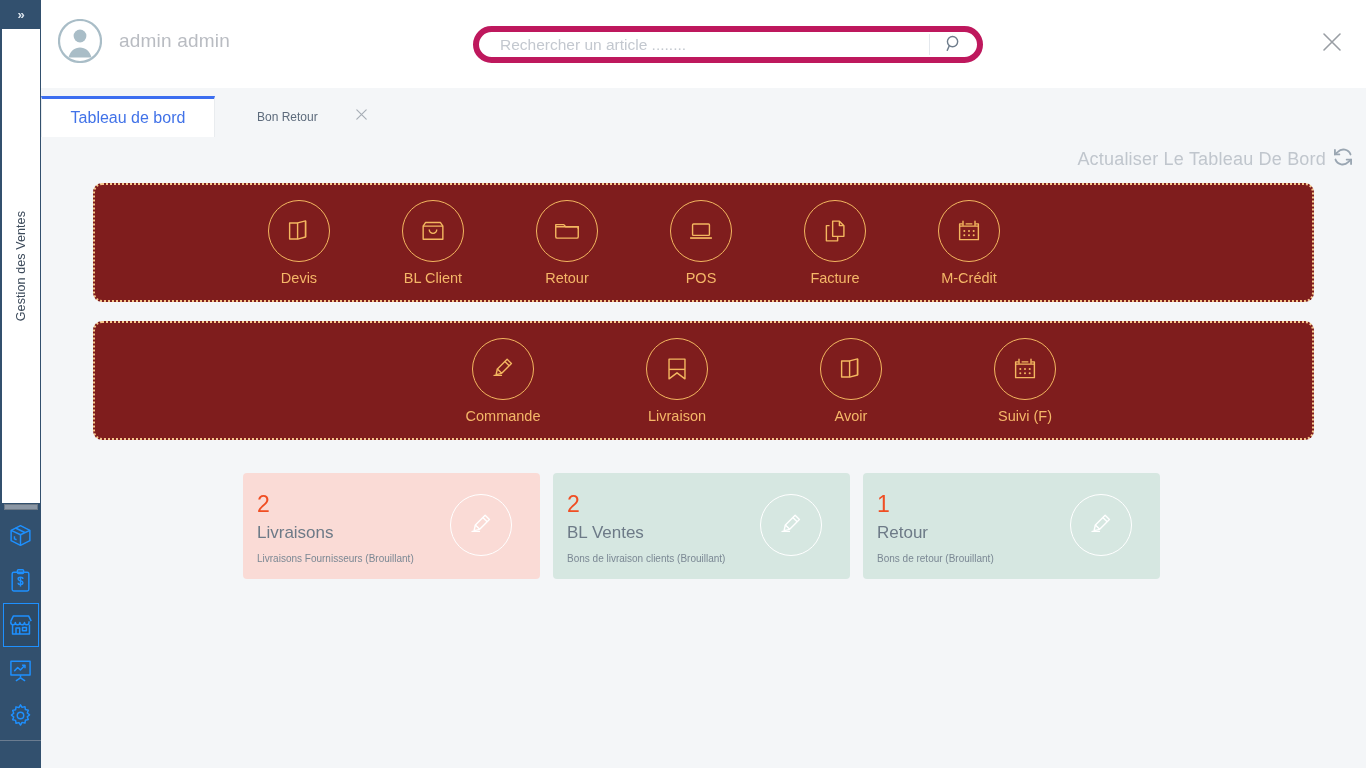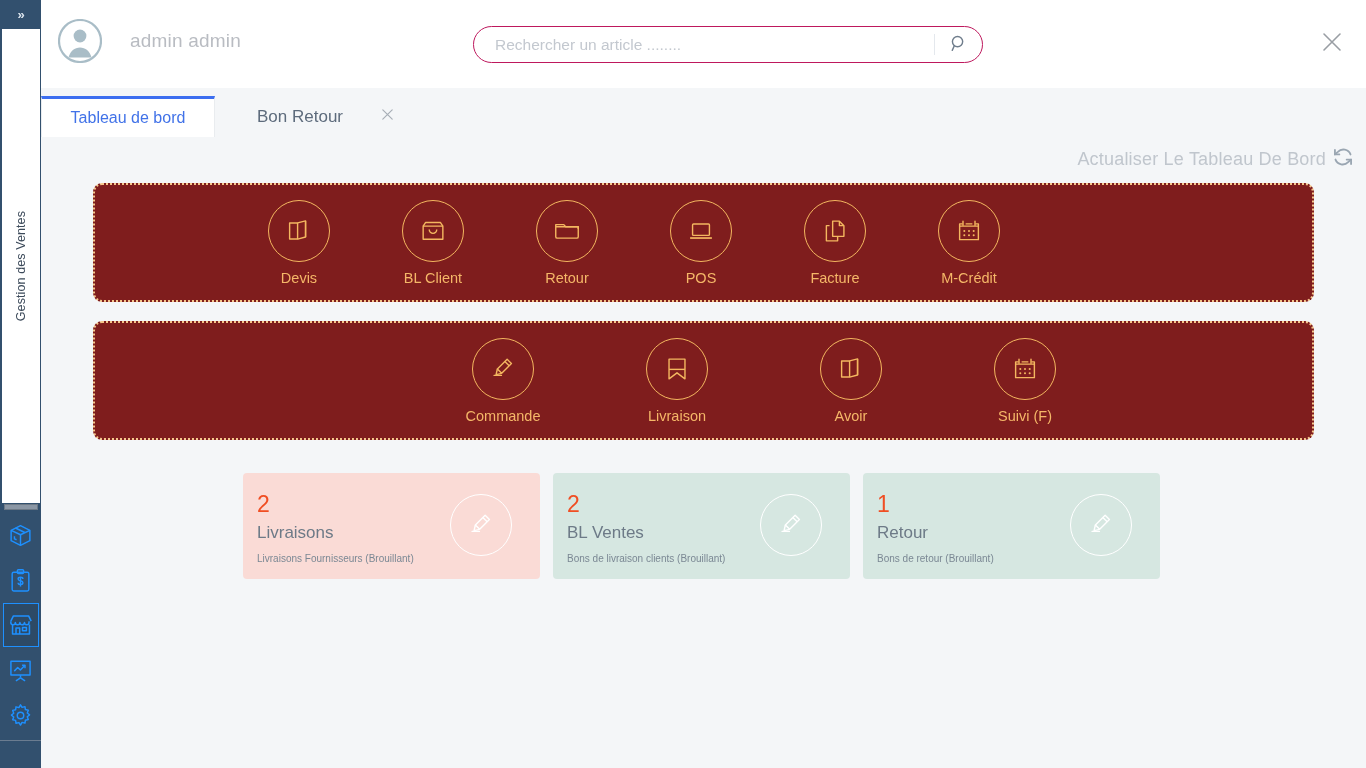--- a/index.html
+++ b/index.html
@@ -68,31 +68,31 @@
   }
 
   
   .header {
     position: absolute; left: 41px; top: 0;
     width: 1325px; height: 88px;
     background: #ffffff;
   }
   .user-block {
     position: absolute; left: 17px; top: 19px;
-    display: flex; align-items: center; gap: 28px;
+    display: flex; align-items: center; gap: 17px;
   }
   .avatar { width: 44px; height: 44px; }
   .user-name {
     font-size: 19px; color: #b9bcc2; font-weight: 400;
     letter-spacing: 0.2px;
   }
   .search-wrap {
     position: absolute; left: 432px; top: 26px;
     width: 510px; height: 37px;
-    border: 1px solid #be185d;
+    border: 6px solid #be185d;
     border-radius: 19px;
     background: #fff;
     display: flex; align-items: center; justify-content: center;
   }
   .search-input {
     flex: 1;
     border: none; outline: none;
     background: transparent;
     font-family: "Liberation Sans", sans-serif;
     font-size: 15.5px;
@@ -135,21 +135,21 @@
     border-right: 1px solid #e9ecef;
     box-sizing: border-box;
   }
   .tab.active .tab-label {
     color: #4172e8; font-size: 16px;
   }
   .tab.inactive {
     padding-left: 42px; padding-right: 6px;
   }
   .tab.inactive .tab-label {
-    color: #5d6b7c; font-size: 17px;
+    color: #5d6b7c; font-size: 12px;
   }
   .tab-close {
     margin-left: 35px;
     width: 18px; height: 18px;
     display: flex; align-items: center; justify-content: center;
     cursor: pointer;
   }
 
   
   .main {

